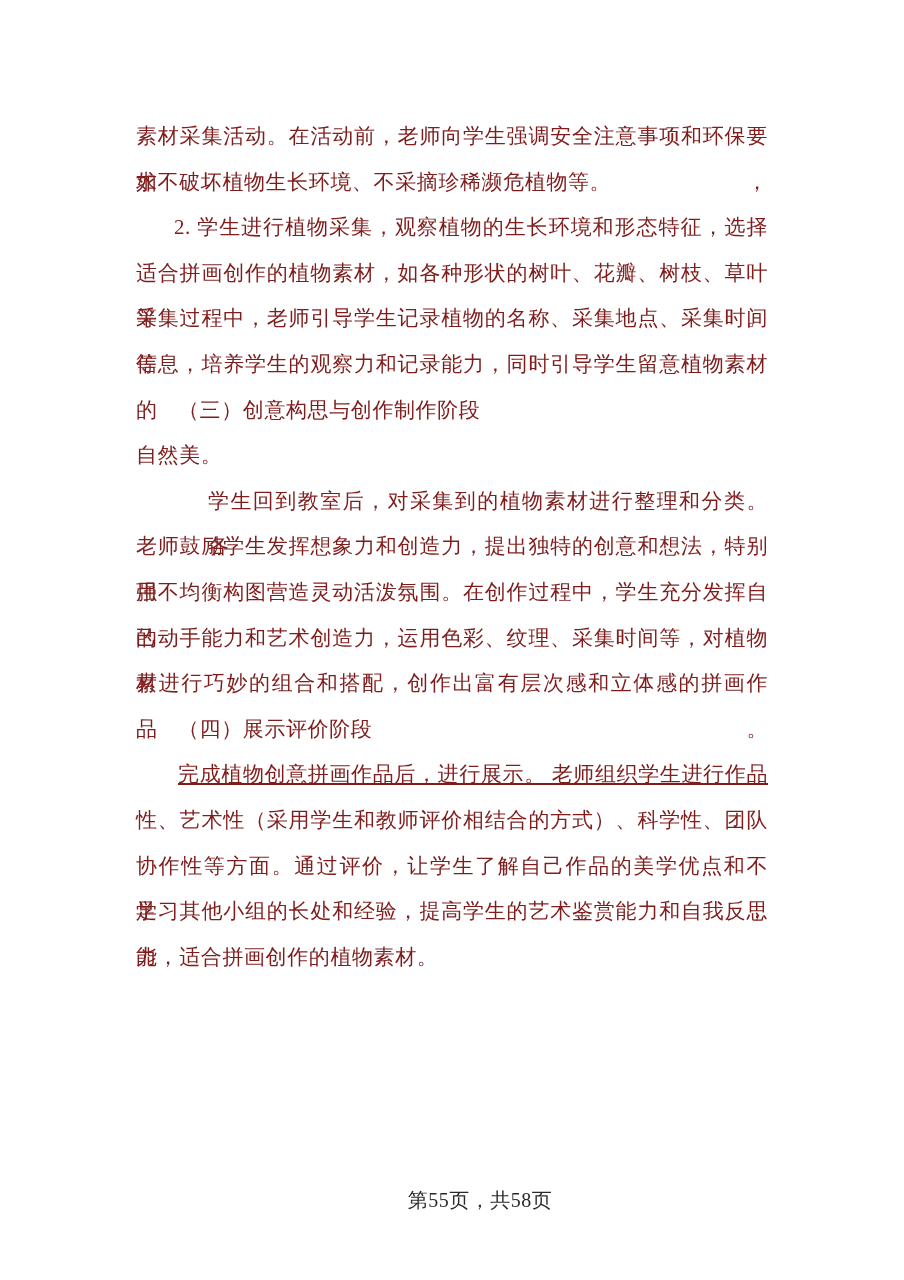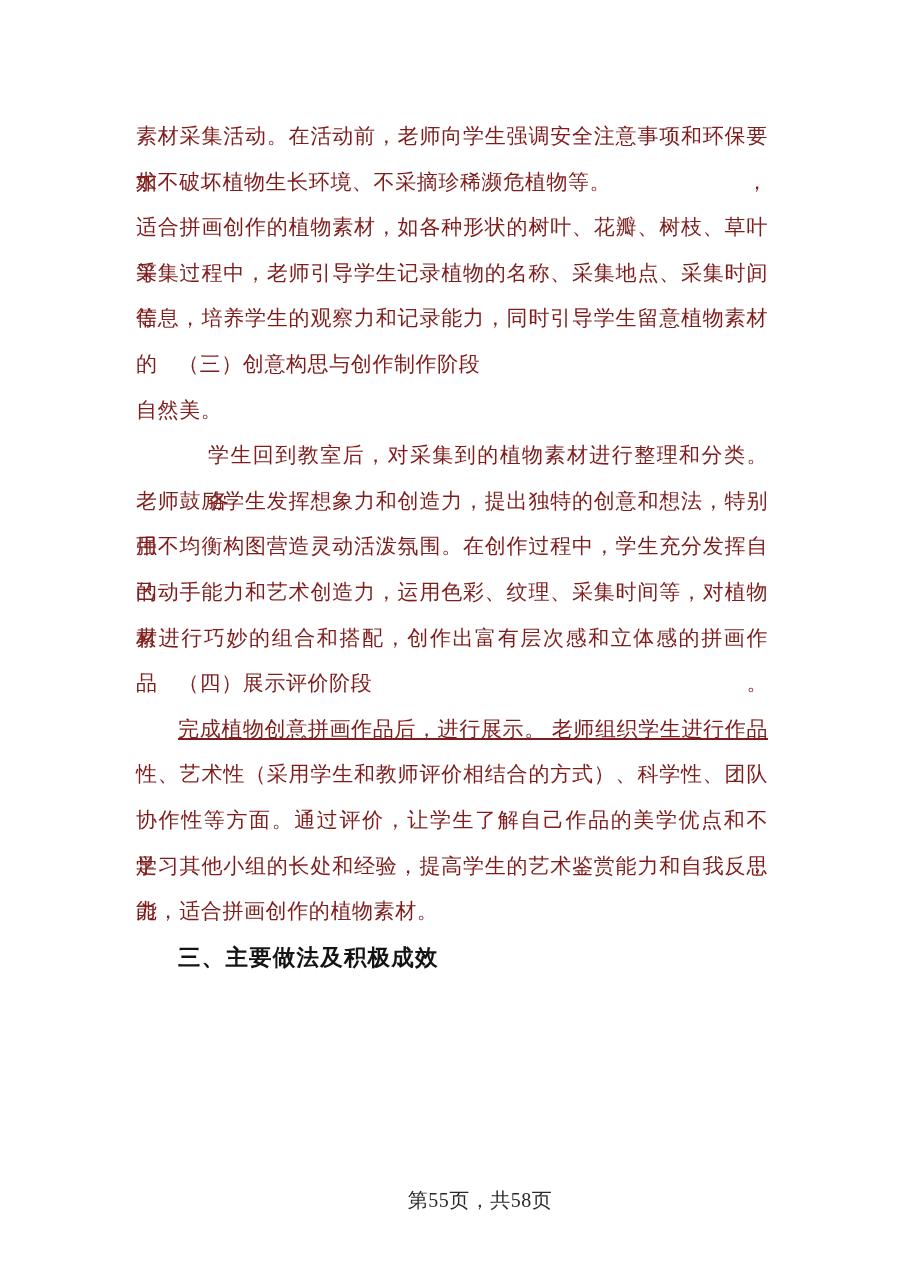--- a/index.html
+++ b/index.html
@@ -62,32 +62,32 @@
     padding-left: 28px;
   }
 </style>
 </head>
 <body>
 
 <div class="page">
   <div class="text-block">
       <div class="line fill">素材采集活动。在活动前，老师向学生强调安全注意事项和环保要求，</div>
       <div class="line nofill">如不破坏植物生长环境、不采摘珍稀濒危植物等。</div>
+      <div class="line fill" style="padding-left: 38px;">2. 学生进行植物采集，观察植物的生长环境和形态特征，选择</div>
       <div class="line fill">适合拼画创作的植物素材，如各种形状的树叶、花瓣、树枝、草叶等。</div>
       <div class="line fill">采集过程中，老师引导学生记录植物的名称、采集地点、采集时间等</div>
       <div class="line fill">信息，培养学生的观察力和记录能力，同时引导学生留意植物素材的</div>
       <div class="line nofill" style="padding-left: 42px;">（三）创意构思与创作制作阶段</div>
       <div class="line nofill">自然美。</div>
       <div class="line fill" style="padding-left: 72px;">学生回到教室后，对采集到的植物素材进行整理和分类。各</div>
       <div class="line fill">老师鼓励学生发挥想象力和创造力，提出独特的创意和想法，特别强</div>
       <div class="line fill">用不均衡构图营造灵动活泼氛围。在创作过程中，学生充分发挥自己</div>
       <div class="line fill">的动手能力和艺术创造力，运用色彩、纹理、采集时间等，对植物素</div>
       <div class="line fill">材进行巧妙的组合和搭配，创作出富有层次感和立体感的拼画作品。</div>
       <div class="line nofill" style="padding-left: 42px;">（四）展示评价阶段</div>
       <div class="line fill" style="padding-left: 42px; text-decoration: underline;">完成植物创意拼画作品后，进行展示。 老师组织学生进行作品</div>
       <div class="line fill">性、艺术性（采用学生和教师评价相结合的方式）、科学性、团队</div>
       <div class="line fill">协作性等方面。通过评价，让学生了解自己作品的美学优点和不足，</div>
       <div class="line fill">学习其他小组的长处和经验，提高学生的艺术鉴赏能力和自我反思能</div>
       <div class="line nofill">力，适合拼画创作的植物素材。</div>
-      <div class="line nofill heading" style="padding-left: 42px;">三、主要做法及积极成效</div>
     </div>
   <div class="footer">第55页，共58页</div>
 </div>
 
 </body></html>

